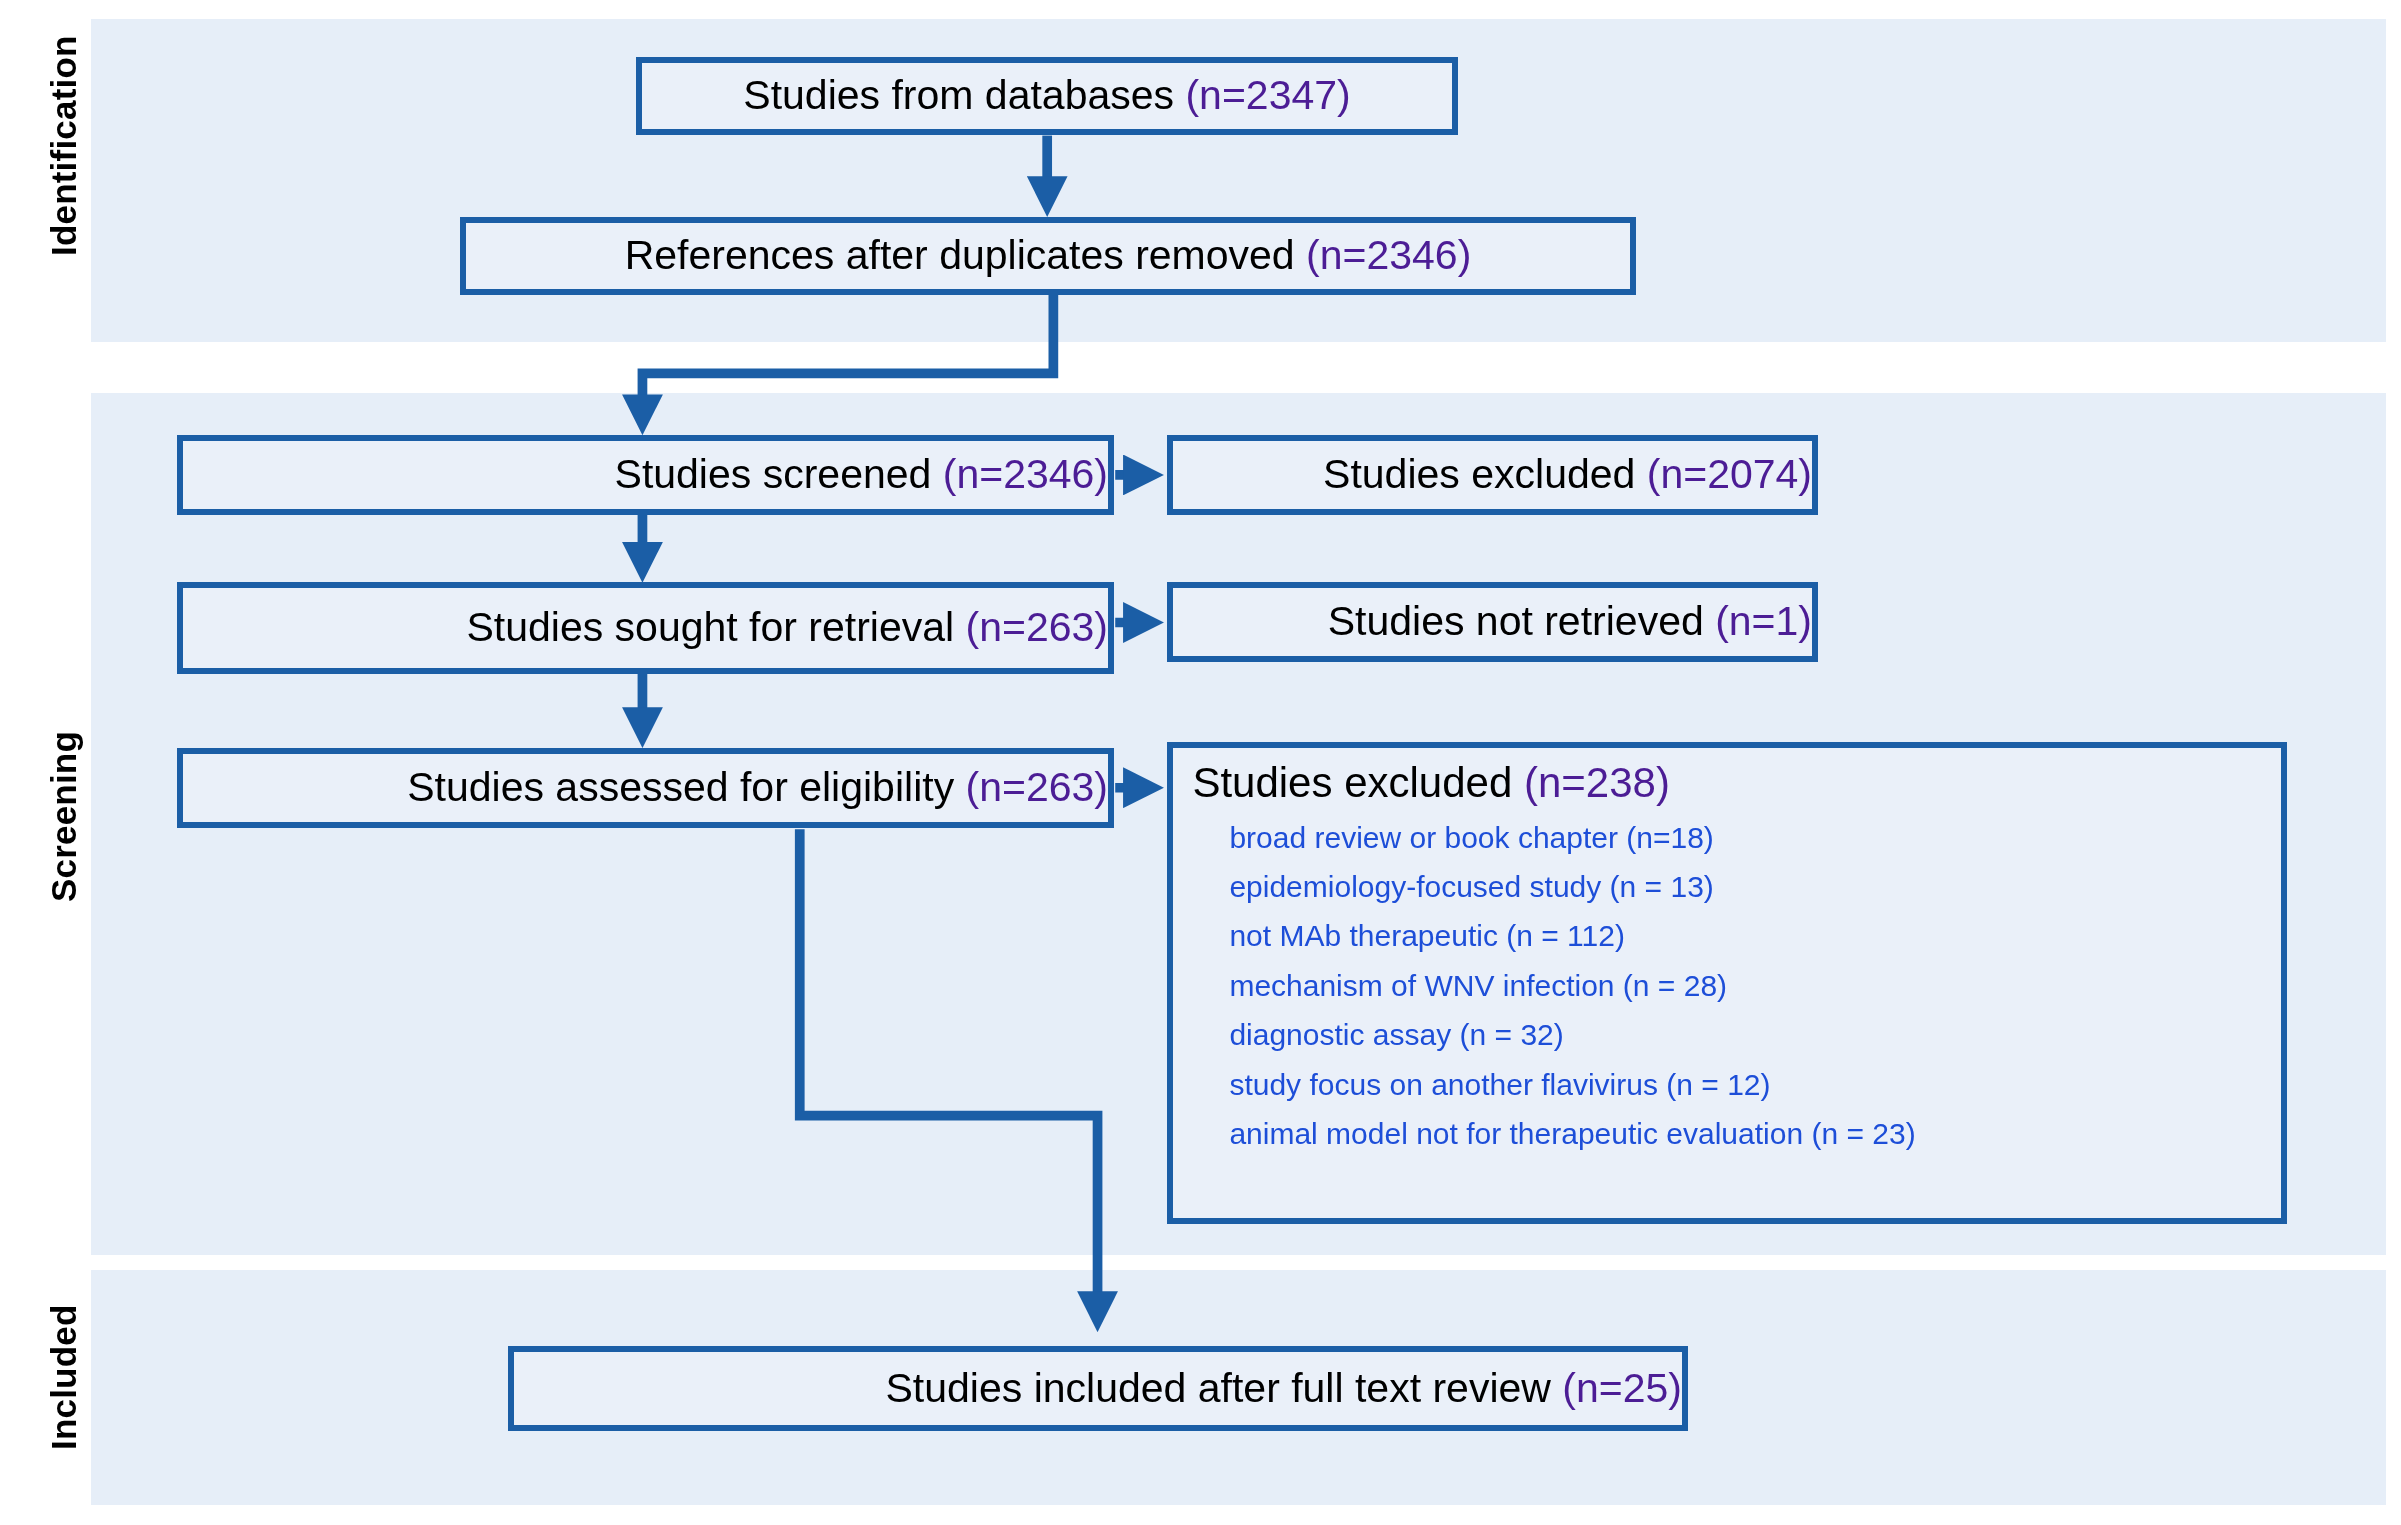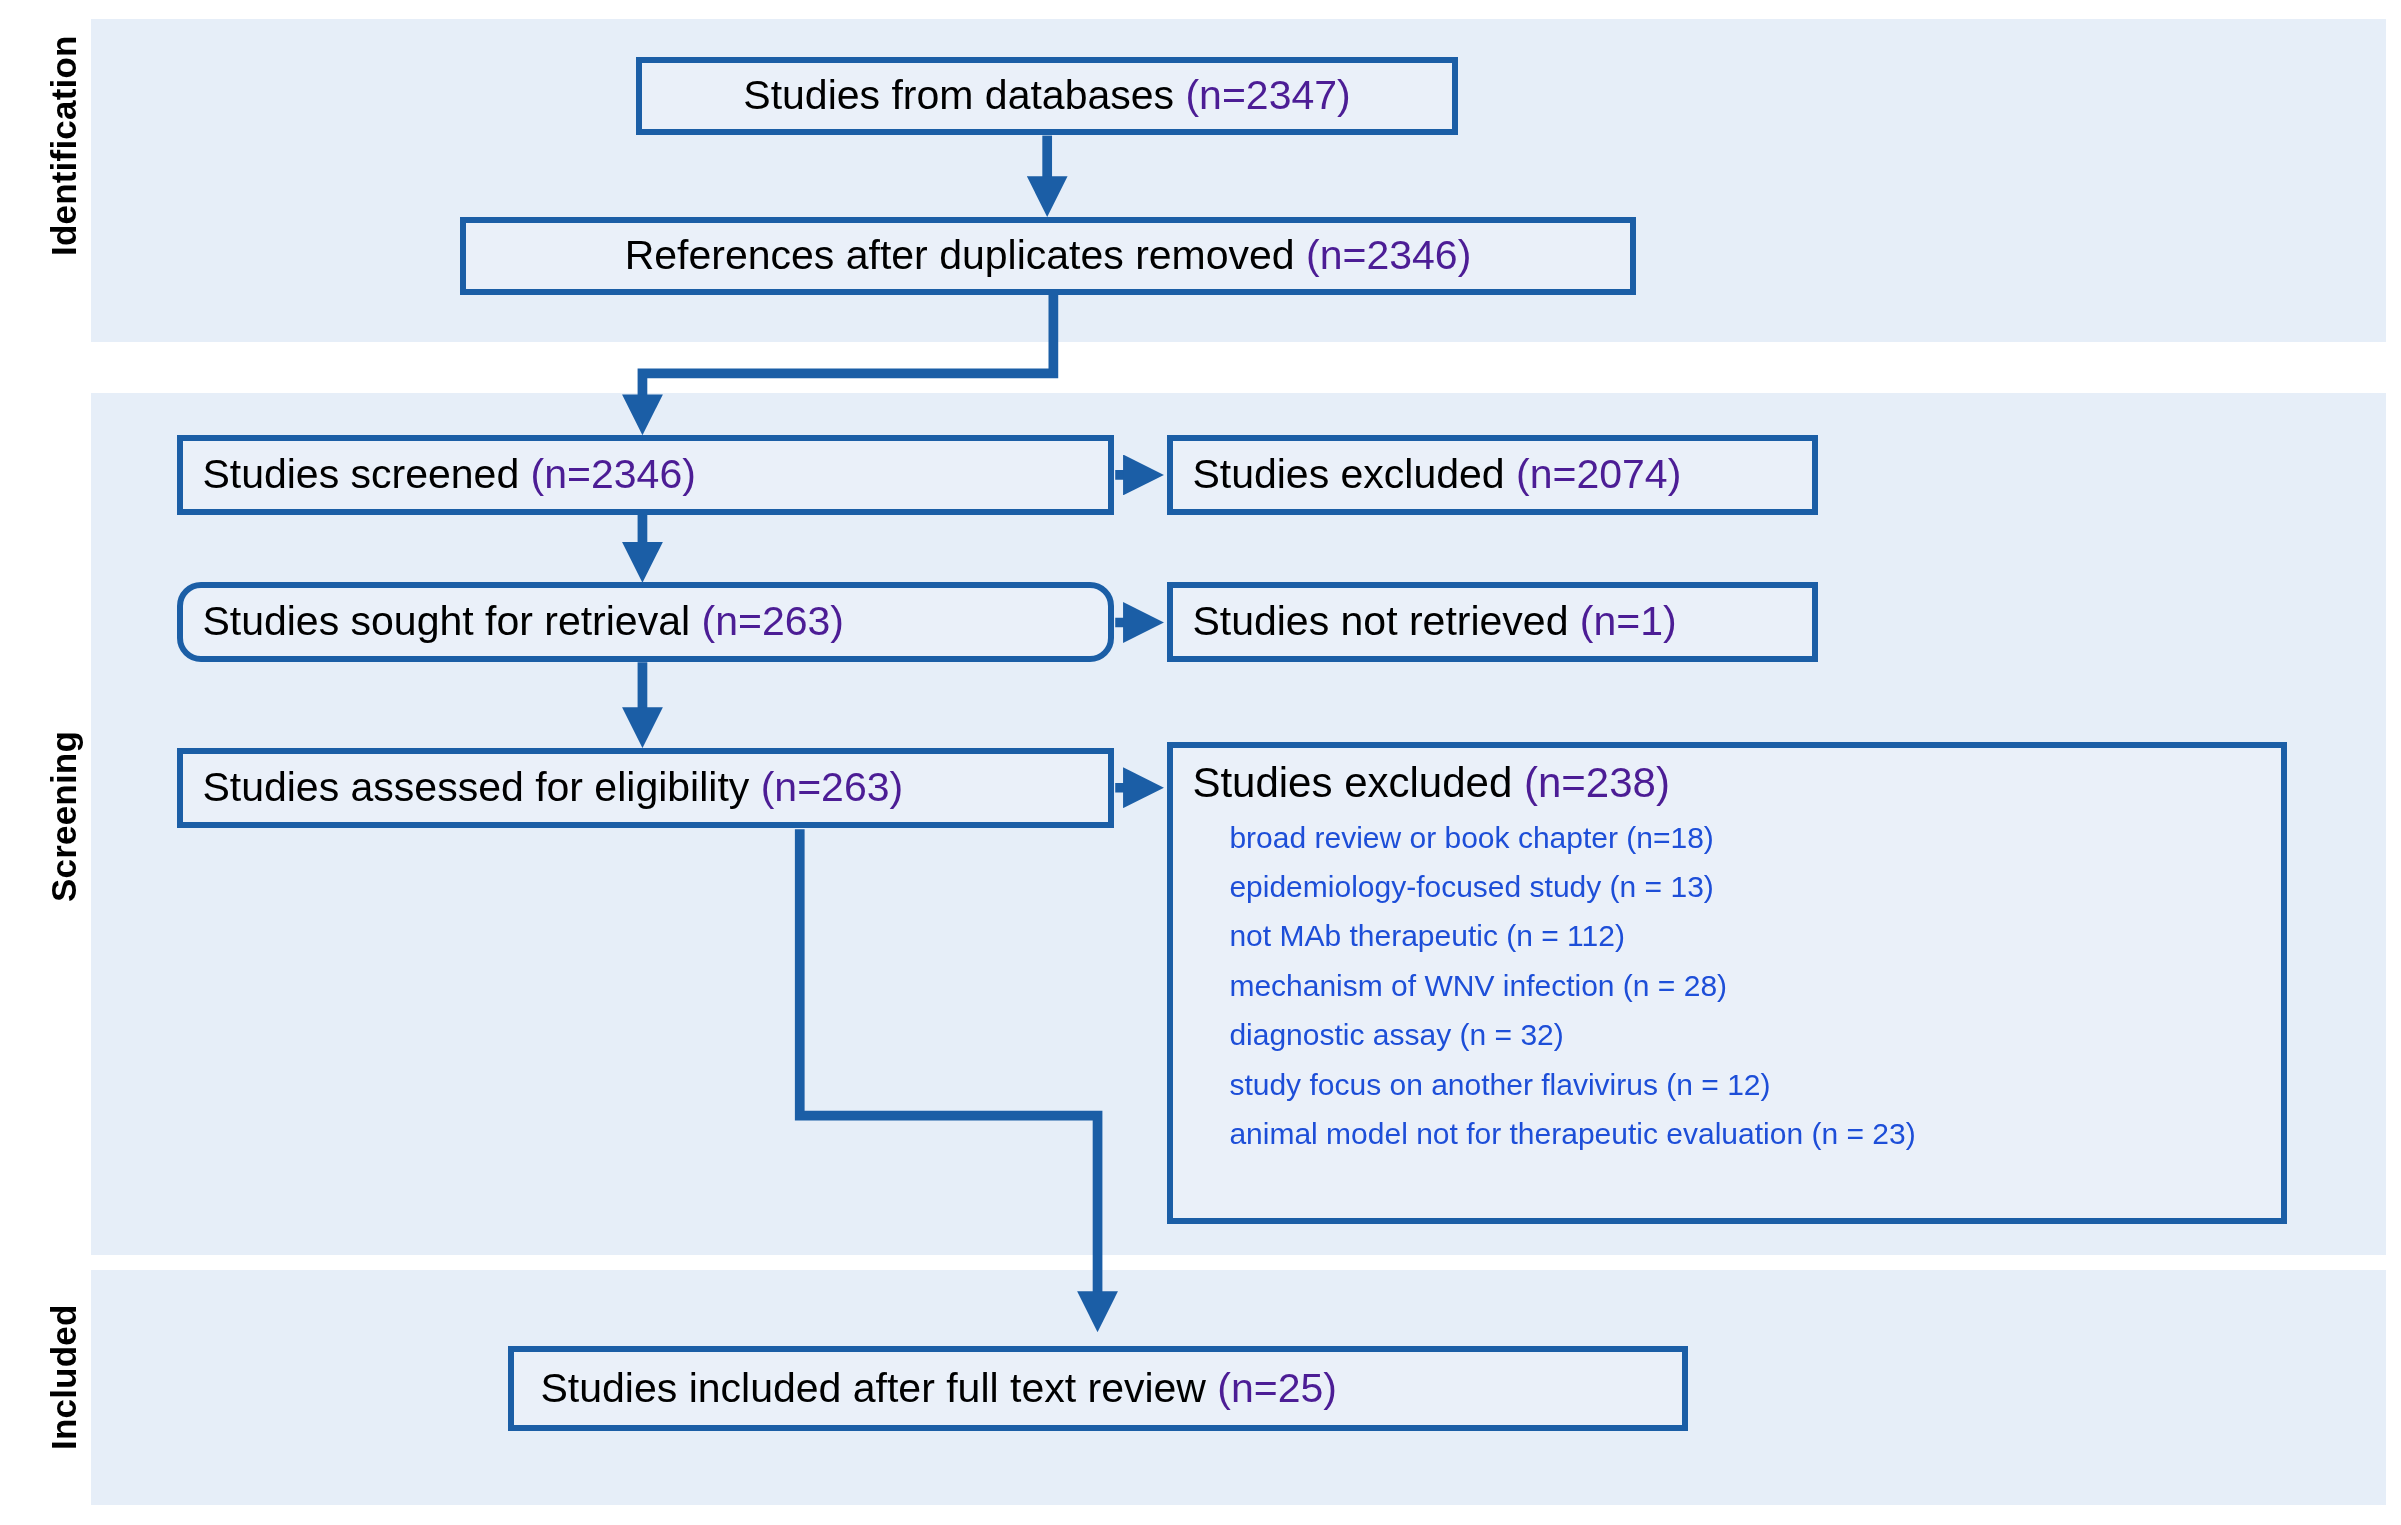--- a/index.html
+++ b/index.html
@@ -47,35 +47,36 @@
 
   
   .node {
     position: absolute;
     box-sizing: border-box;
     background: #eaf0f9;
     border: 6.2px solid #1b5ea6;
     display: flex;
     align-items: center;
     box-shadow: 0 0 0 0 transparent;
+    justify-content: flex-end;
   }
   .node .node-text {
     font-size: 41px;
     color: #000000;
     line-height: 1.05;
     white-space: nowrap;
     font-family: "Liberation Sans", sans-serif;
   }
   .n-blue { color: #4c1d95; }
 
   #node-databases    { left: 636px;  top: 57px;   width: 822px;  height: 78px;  justify-content: center; }
   #node-duplicates   { left: 460px;  top: 217px;  width: 1176px; height: 78px;  justify-content: center; }
   #node-screened     { left: 177px;  top: 435px;  width: 937px; height: 80px;  padding-left: 19.4px; }
   #node-excluded1    { left: 1167px; top: 435px;  width: 651px;  height: 80px;  padding-left: 19.4px; }
-  #node-sought       { left: 177px;  top: 582px;  width: 937px; height: 80px;  padding-left: 19.4px; border-radius: 24px; }
+  #node-sought       { left: 177px;  top: 582px;  width: 937px; height: 92px;  padding-left: 19.4px; }
   #node-notretrieved { left: 1167px; top: 582px;  width: 651px;  height: 80px;  padding-left: 19.4px; }
   #node-eligibility  { left: 177px;  top: 748px;  width: 937px; height: 80px;  padding-left: 19.4px; }
   #node-included     { left: 508px;  top: 1346px; width: 1180px; height: 85px;  padding-left: 26.5px; }
 
   
   #node-reasons {
     position: absolute;
     box-sizing: border-box;
     left: 1167px;
     top: 742px;

